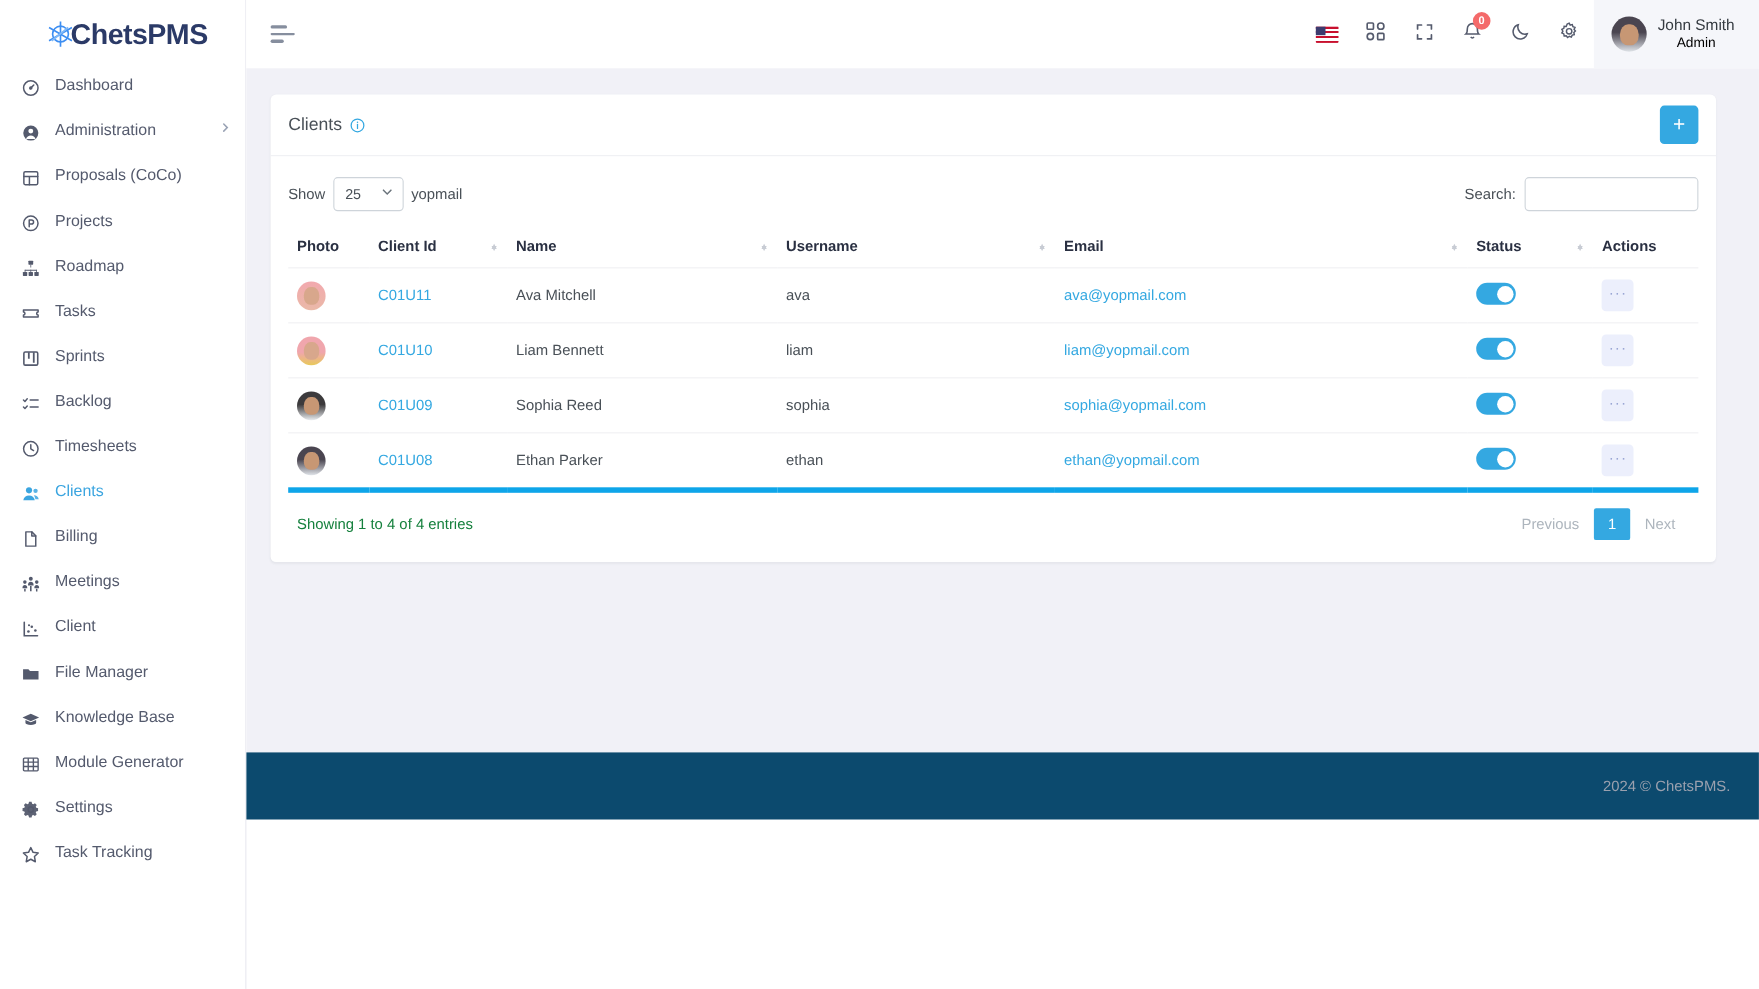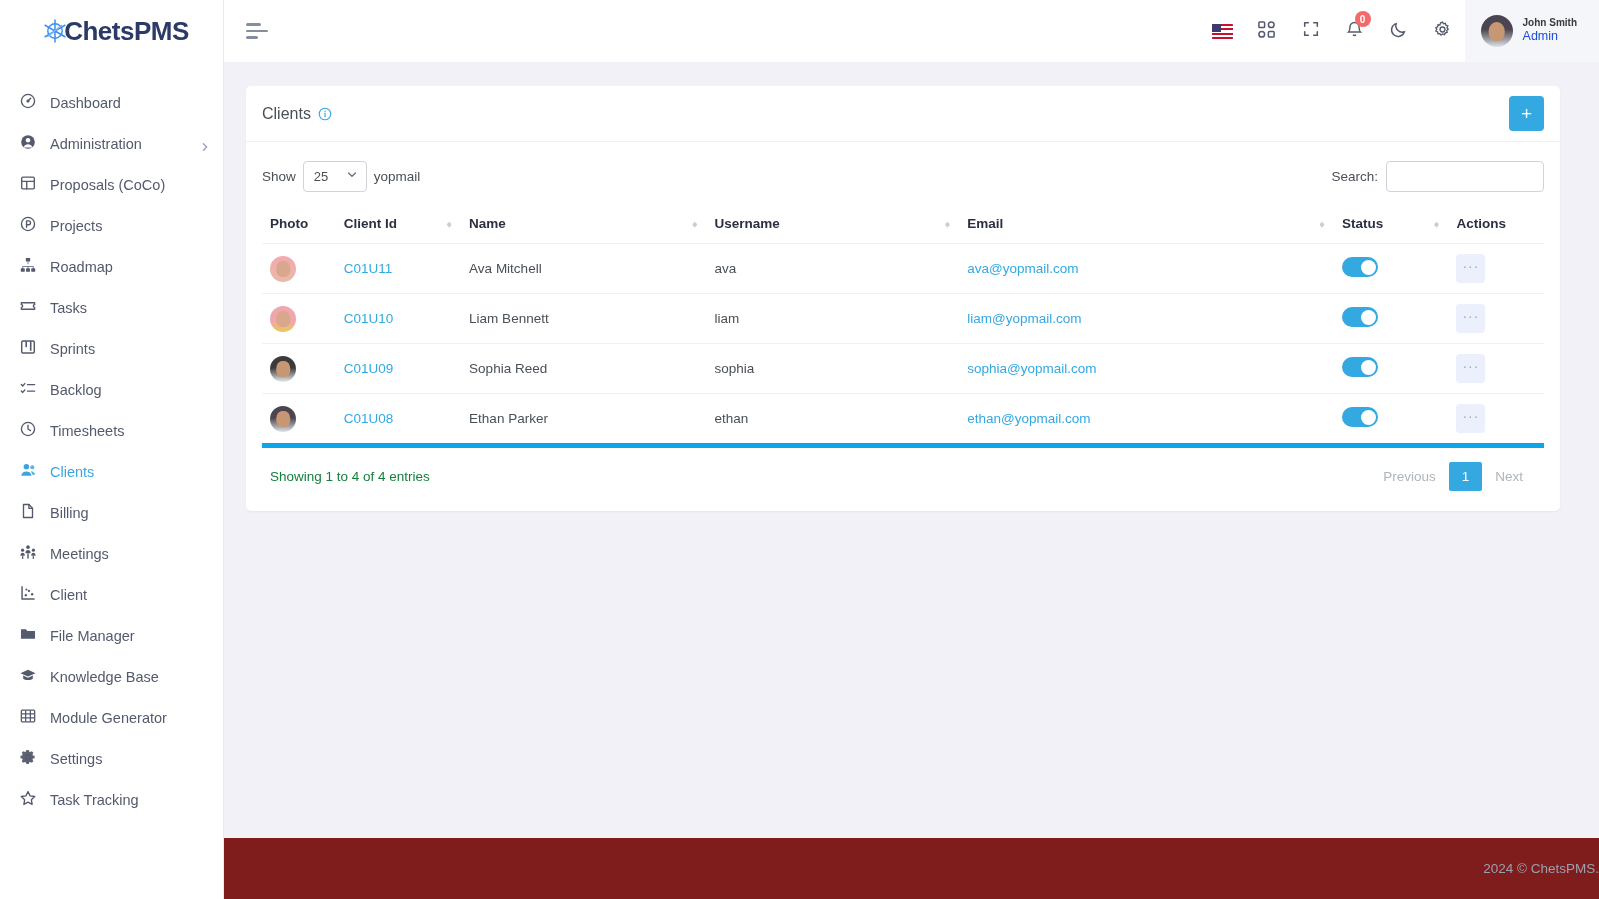--- a/index.html
+++ b/index.html
@@ -2,21 +2,21 @@
 <html><head>
 <meta charset="utf-8">
 <style>
   * { box-sizing: border-box; margin: 0; padding: 0; }
   html, body {
     width: 1599px; height: 899px;
     font-family: "Liberation Sans", sans-serif;
     background: #ffffff;
     overflow: hidden;
   }
-  .app { display: flex; width: 1599px; height: 899px; }
+  .app { display: flex; width: 1599px; height: 745px; }
 
   
   .sidebar {
     width: 224px; height: 899px;
     background: #ffffff;
     border-right: 1px solid #e9e9ef;
     flex: 0 0 224px;
     display: flex; flex-direction: column;
     overflow: hidden;
   }
@@ -24,21 +24,21 @@
     height: 62px; display: flex; align-items: center;
     justify-content: center; padding-left: 6px;
   }
   .logo-mark { width: 30px; height: 30px; margin-right: -6px; position: relative; z-index: 2;}
   .logo-text {
     font-size: 26px; font-weight: 700; letter-spacing: -0.5px;
     color: #2b3a67;
   }
   .nav { padding-top: 8px; }
   .nav-item {
-    display: flex; align-items: flex-end;
+    display: flex; align-items: flex-start;
     height: 41px; padding: 0 13px 0 18px;
     color: #545a6d; font-size: 14.5px;
     cursor: pointer; position: relative;
   }
   .nav-item .nav-ico {
     width: 20px; height: 20px; margin-right: 12px;
     display: flex; align-items: center; justify-content: center;
     color: #545a6d; flex: 0 0 20px;
   }
   .nav-item.active { color: #3ba5e0; }
@@ -81,22 +81,22 @@
   }
   .user-box {
     display: flex; align-items: center; height: 62px;
     padding: 0 22px 0 16px; background: #f5f6fa; cursor: pointer;
   }
   .avatar-sm {
     width: 32px; height: 32px; border-radius: 50%; margin-right: 10px;
     overflow: hidden; flex: 0 0 32px; background: #d9dde6; position: relative;
   }
   .user-meta { line-height: 1.25; }
-  .user-name { font-size: 10px; font-weight: 700; color: #343a40; }
-  .user-role { font-size: 12.5px; color: #1d4ed8; }
+  .user-name { font-size: 14px; font-weight: 400; color: #343a40; }
+  .user-role { font-size: 12.5px; color: #000000; text-align: center; }
 
   
   .content {
     flex: 1 1 auto; background: #f1f1f7; padding: 24px 24px 0 22px;
     overflow: hidden;
   }
   .card {
     background: #ffffff; border-radius: 5px; box-shadow: 0 1px 2px rgba(56,65,74,.06);
     width: 1314px;
   }
@@ -180,22 +180,22 @@
   .dt-bottom { display: flex; align-items: center; padding: 14px 8px 10px 8px; }
   .dt-info { font-size: 13.5px; color: #15803d; }
   .pager { margin-left: auto; display: flex; align-items: center; }
   .pager a {
     font-size: 13.5px; color: #adb5bd; padding: 7px 13px; cursor: pointer;
     text-decoration: none; display: inline-block;
   }
   .pager a.active { background: #34a8e1; color: #fff; border-radius: 2px; }
 
   .footer {
-    height: 61px; background: #7f1d1d; display: flex; align-items: center;
-    flex: 0 0 61px;  justify-content: flex-end;
+    height: 61px; background: #0c4a6e; display: flex; align-items: center;
+    flex: 0 0 61px; padding-right: 26px; justify-content: flex-end;
   }
   .footer-copy { margin-left: auto; font-size: 13.5px; color: #9aa0ae; }
 
   .f-pink  { background: linear-gradient(#f2a9ae, #eab9a8); }
   .f-pink2 { background: linear-gradient(#f0a6ad 55%, #e8c95a); }
   .f-dark  { background: linear-gradient(#3c3a3c 45%, #e9ecef); }
   .f-dark2 { background: linear-gradient(#4a4550 45%, #dfe3e8); }
   .face { position:absolute; left:50%; top:52%; transform:translate(-50%,-50%);
           width:52%; height:62%; border-radius:46% 46% 42% 42%; background:#d8a78c; }
   .face.d { background:#c79774; }

